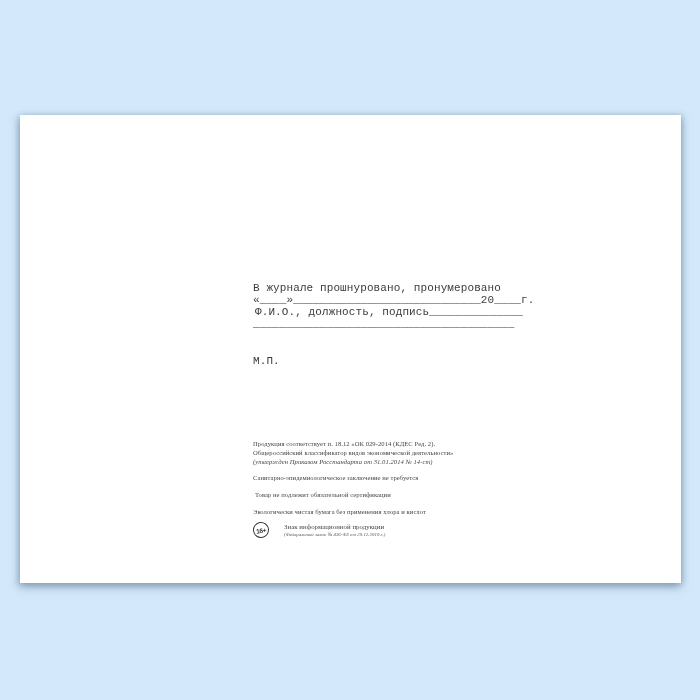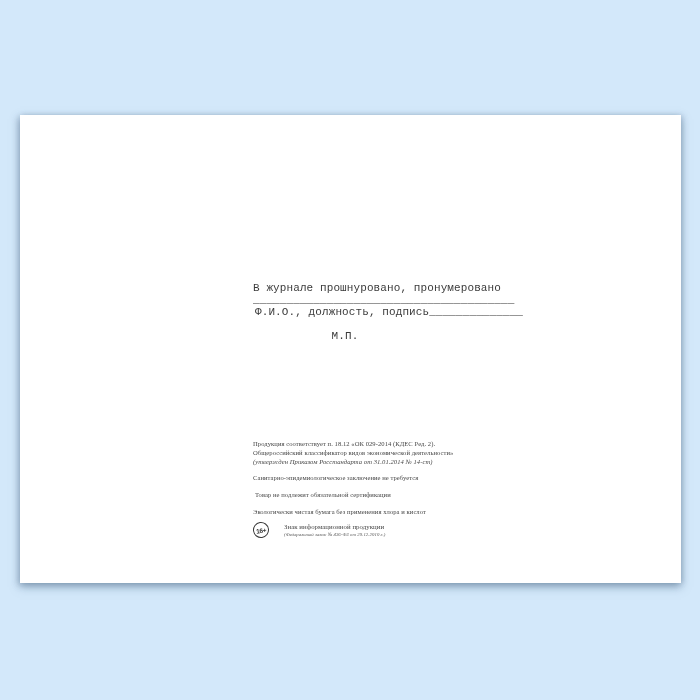--- a/index.html
+++ b/index.html
@@ -37,22 +37,22 @@
     line-height: 12px;
     color: #3b3b3b;
     letter-spacing: 0.1px;
     white-space: nowrap;
     font-family: Liberation Mono, monospace;
   }
   .stamp-line { height: 12px; }
   .stamp-line.indent { padding-left: 2px; }
   .seal-mark {
     width: 184px;
-    margin-top: 12px;
-    text-align: center;
+    margin-top: 25px;
+    text-align: left;
     padding-right: 10px;
   }
   
   .compliance-block {
     position: absolute;
     left: 233px;
     top: 324px;
     width: 230px;
     font-size: 6.6px;
     line-height: 9px;
@@ -99,22 +99,23 @@
   }
 </style>
 </head>
 <body>
 
 <div class="scene">
   <div class="paper">
 
     <div class="stamp-block">
       <div class="stamp-line">В журнале прошнуровано, пронумеровано</div>
+      <div class="stamp-line">«____»____________________________20____г.</div>
+      <div class="stamp-line indent">Ф.И.О., должность, подпись______________</div>
       <div class="stamp-line">_______________________________________</div>
-      <div class="stamp-line indent">Ф.И.О., должность, подпись______________</div>
       <div class="seal-mark">М.П.</div>
     </div>
 
     <div class="compliance-block">
       <div>Продукция соответствует п. 18.12 «ОК 029-2014 (КДЕС Ред. 2).</div>
       <div>Общероссийский классификатор видов экономической деятельности»</div>
       <div class="italic">(утвержден Приказом Росстандарта от 31.01.2014 № 14-ст)</div>
 
       <div class="spacer-sanitary">Санитарно-эпидемиологическое заключение не требуется</div>
       <div class="spacer-item cert-indent">Товар не подлежит обязательной сертификации</div>

